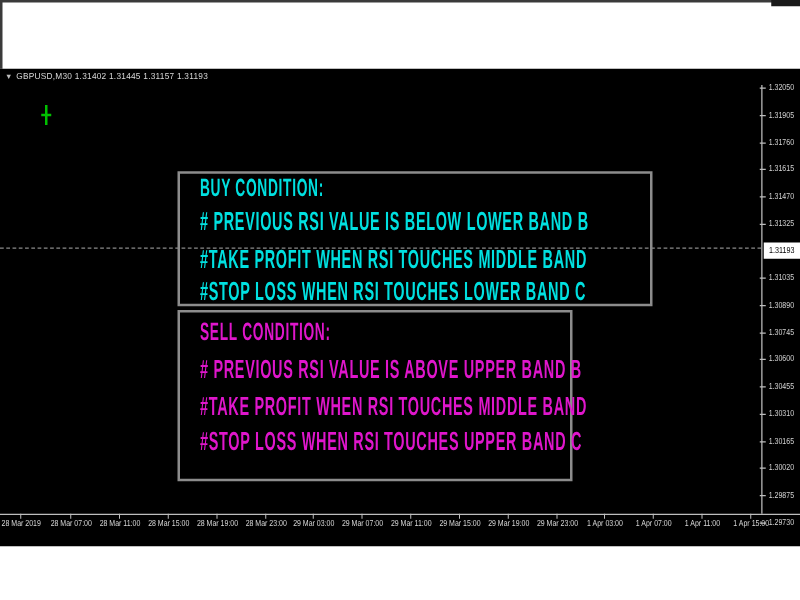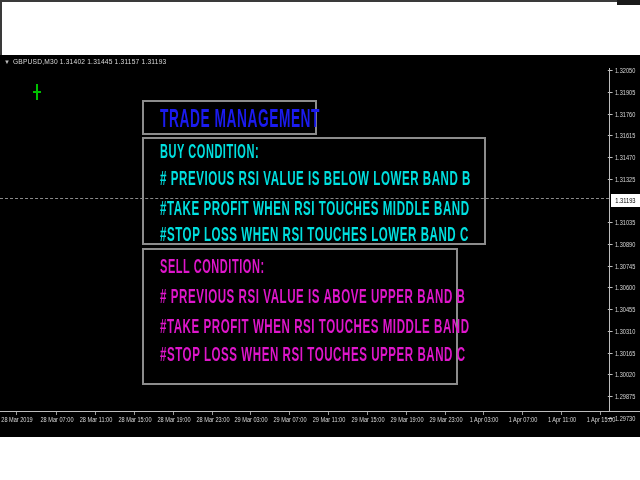--- a/index.html
+++ b/index.html
@@ -34,21 +34,21 @@
 
   .price-line { position:absolute; left:0; top:143px; width:609px; height:0; border-top:1px dashed #8a8a8a; z-index:4; }
 
   
   .bar { position:absolute; left:36px; top:29px; width:2px; height:16px; background:#00c000; }
   .bar-tick { position:absolute; left:33px; top:36px; width:8px; height:2px; background:#00c000; }
 
   
   .panel { position:absolute; border:2px solid #8c8c8c; background:rgba(0,0,0,0); z-index:3; }
   .tm-box   { left:142px; top:45px;  width:175px; height:35px; }
-  .buy-box  { left:142px; top:82px;  width:344px; height:108px; }
+  .buy-box  { left:142px; top:82px;  width:380px; height:108px; }
   .sell-box { left:142px; top:193px; width:316px; height:137px; }
 
   .cond-line { position:absolute; left:16px; height:22px; line-height:22px; font-weight:bold; white-space:nowrap; transform:scale(0.55,1); transform-origin:left center; z-index:5; }
   .tm-text   { font-size:25px; letter-spacing:1px; }
   .cond-title{ font-size:20px; letter-spacing:1px; }
   .cond-body { font-size:21px; letter-spacing:1px; }
 </style>
 </head>
 <body>
 
@@ -62,23 +62,20 @@
     <div class="title-bar">
       <span class="tri">▼</span>
       <span class="title-text">GBPUSD,M30 1.31402 1.31445 1.31157 1.31193</span>
     </div>
 
     <div class="bar"></div>
     <div class="bar-tick"></div>
 
     <div class="price-line"></div>
 
-    <div class="panel tm-box">
-      <div class="cond-line tm-text" style="top:5px; color:#1b1bef;">TRADE MANAGEMENT</div>
-    </div>
 
     <div class="panel buy-box">
       <div class="cond-line cond-title" style="top:1px;  color:#00e0e0;">BUY CONDITION:</div>
       <div class="cond-line cond-body" style="top:28px; color:#00e0e0;"># PREVIOUS RSI VALUE IS BELOW LOWER BAND B</div>
       <div class="cond-line cond-body" style="top:58px; color:#00e0e0;">#TAKE PROFIT WHEN RSI TOUCHES MIDDLE BAND</div>
       <div class="cond-line cond-body" style="top:84px; color:#00e0e0;">#STOP LOSS WHEN RSI TOUCHES LOWER BAND C</div>
     </div>
 
     <div class="panel sell-box">
       <div class="cond-line cond-title" style="top:5px;   color:#df16cb;">SELL CONDITION:</div>

